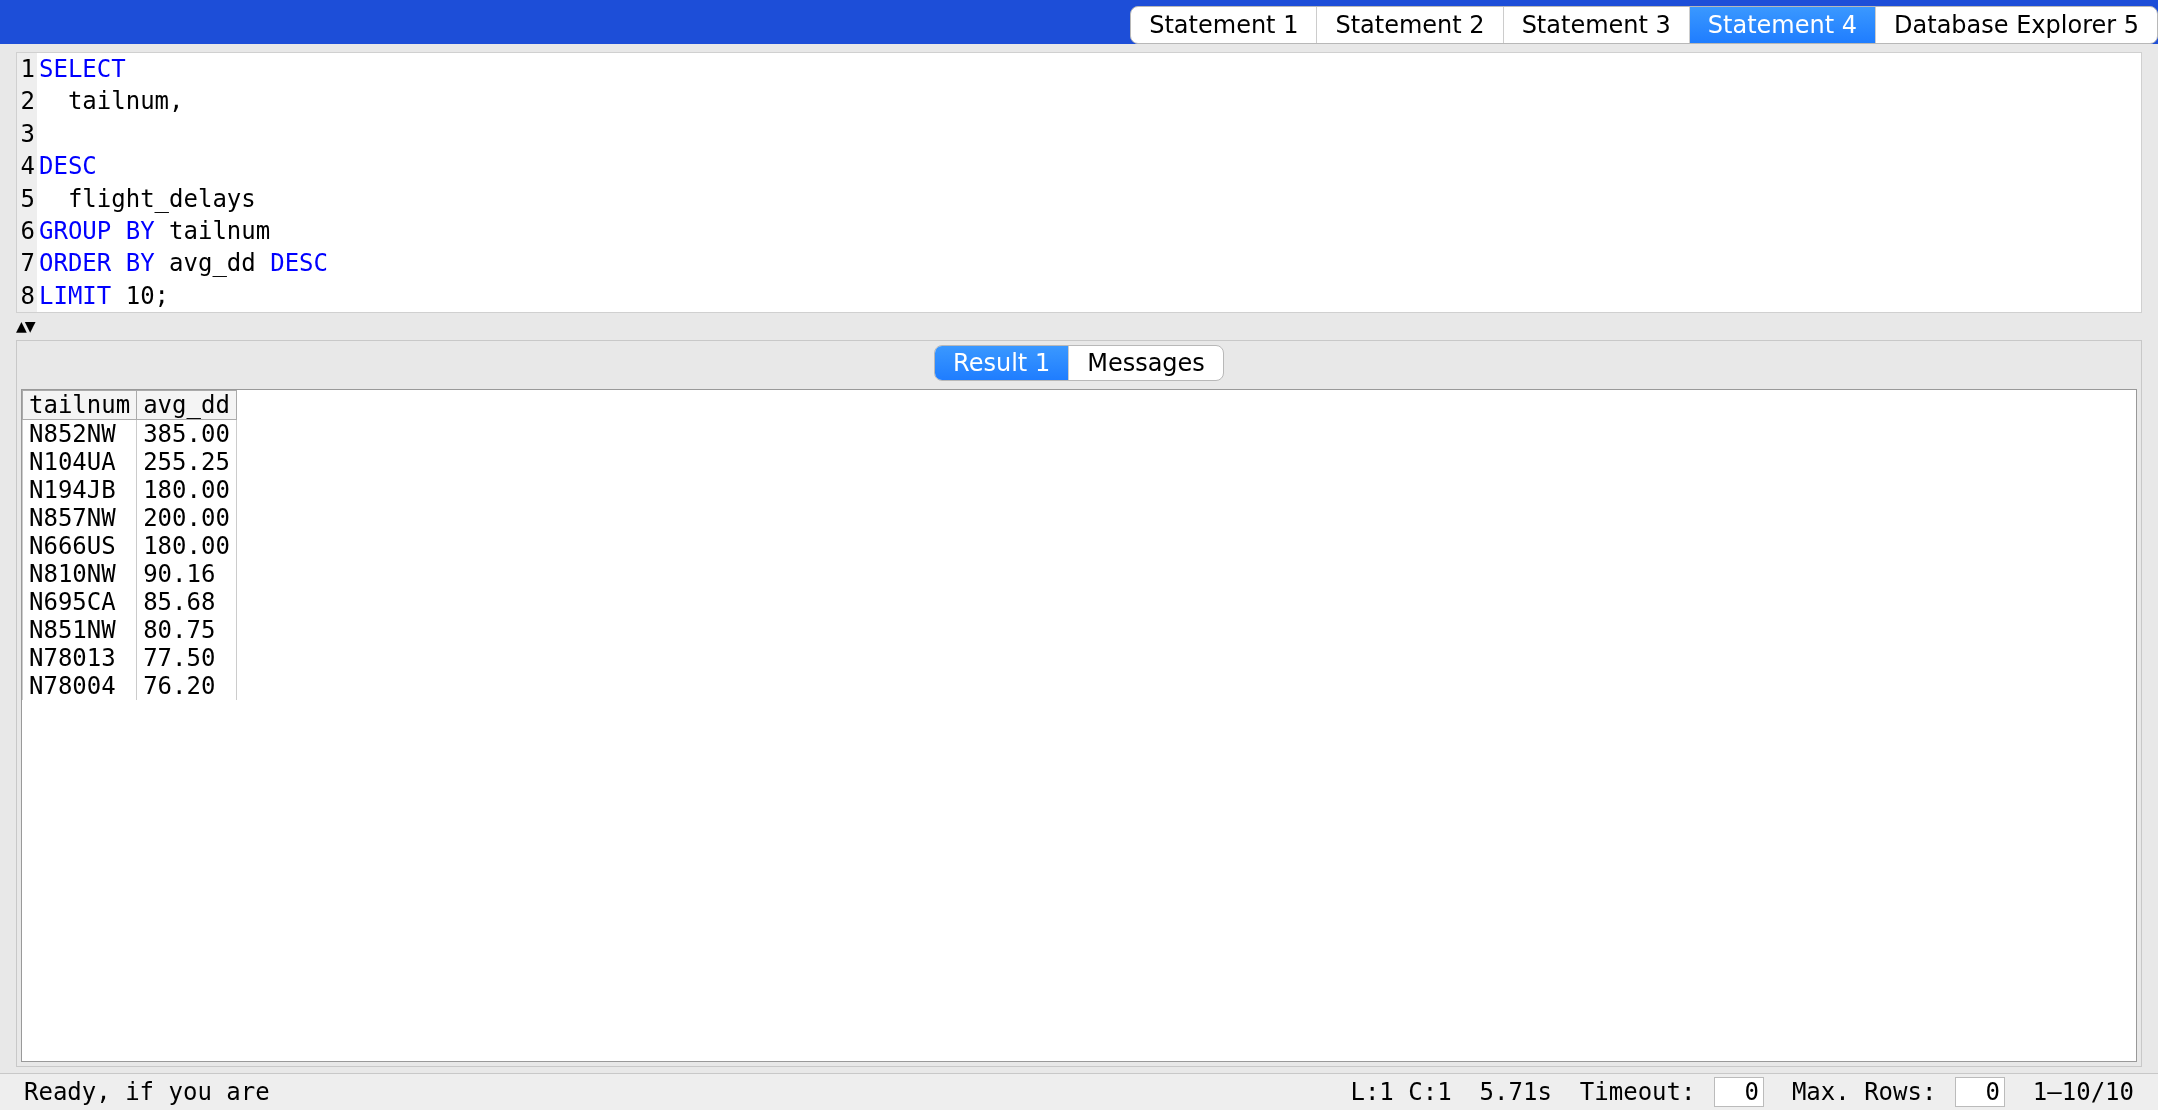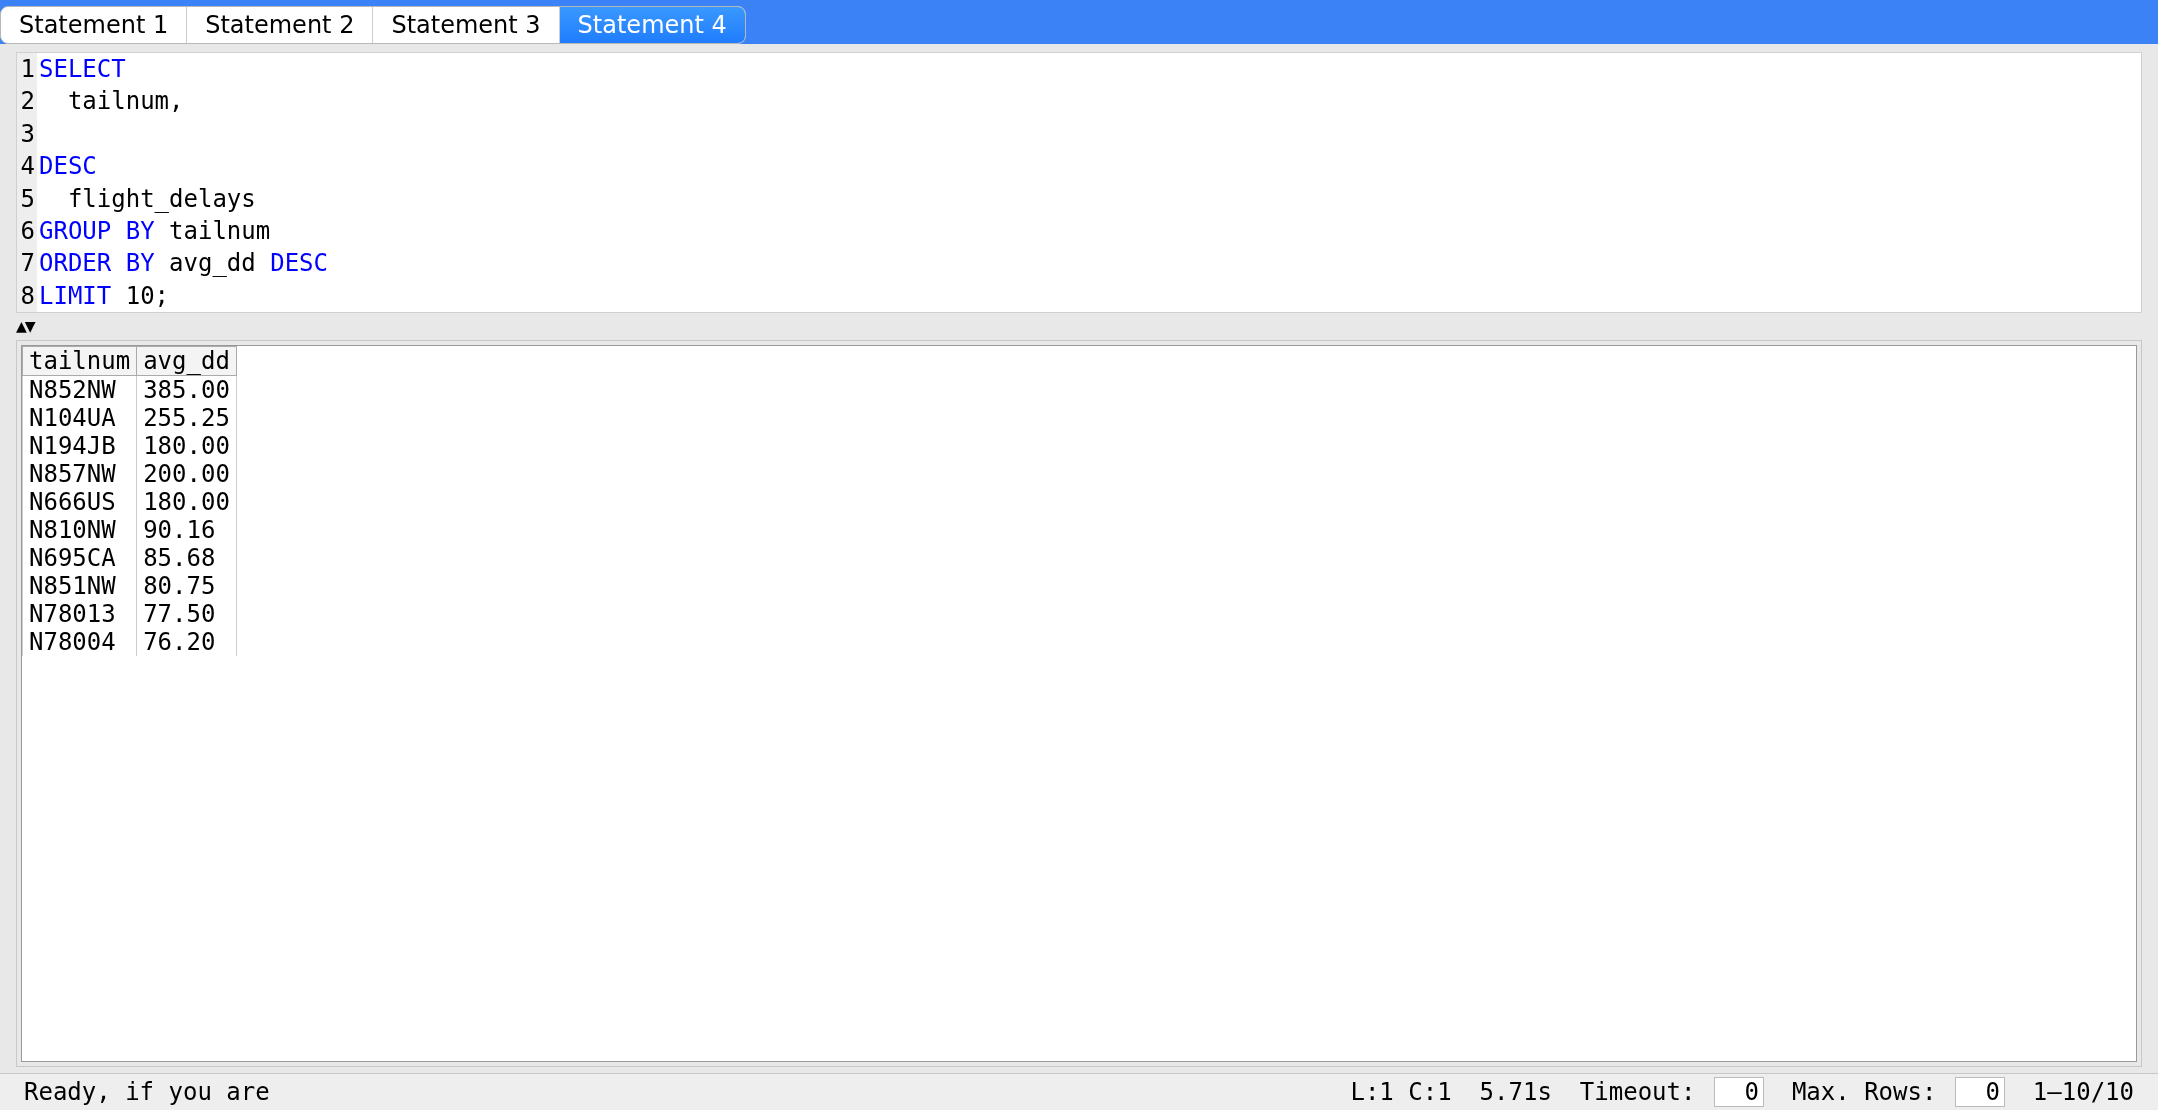--- a/index.html
+++ b/index.html
@@ -8,23 +8,23 @@
     font-family: "DejaVu Sans Mono", "Menlo", "Consolas", monospace;
     font-size: 24px;
     background: #e8e8e8;
     color: #000;
     display: flex;
     flex-direction: column;
   }
   
   .tabbar {
     display: flex;
-    justify-content: flex-start;
+    justify-content: flex-end;
     padding: 6px 0 0 0;
-    background: #3b82f6;
+    background: #1d4ed8;
   }
   .tabs {
     display: flex;
     border: 1px solid #b8b8b8;
     border-radius: 8px;
     overflow: hidden;
     background: #fff;
   }
   .tab {
     padding: 4px 18px;
@@ -161,20 +161,21 @@
 </style>
 </head>
 <body>
 
 <div class="tabbar">
   <div class="tabs" id="main-tabs">
       <div class="tab">Statement 1</div>
       <div class="tab">Statement 2</div>
       <div class="tab">Statement 3</div>
       <div class="tab active">Statement 4</div>
+      <div class="tab">Database Explorer 5</div>
     </div>
 </div>
 
 <div class="editor" id="editor">
     <div class="code-line">
       <span class="gutter">1</span>
       <span class="code"><span class="kw">SELECT</span></span>
     </div>
     <div class="code-line">
       <span class="gutter">2</span>
@@ -201,20 +202,26 @@
     </div>
     <div class="code-line">
       <span class="gutter">8</span>
       <span class="code"><span class="kw">LIMIT</span><span class="plain"> 10;</span></span>
     </div>
   </div>
 
 <div class="splitter">▲▼</div>
 
 <div class="results-frame">
+  <div class="result-tabbar">
+    <div class="rtabs" id="result-tabs">
+        <div class="rtab active">Result 1</div>
+        <div class="rtab">Messages</div>
+      </div>
+  </div>
   <div class="grid-wrap">
     <table class="grid" id="result-grid">
         <thead>
           <tr>
             <th>tailnum</th>
             <th>avg_dd</th>
           </tr>
         </thead>
         <tbody>
           <tr>

